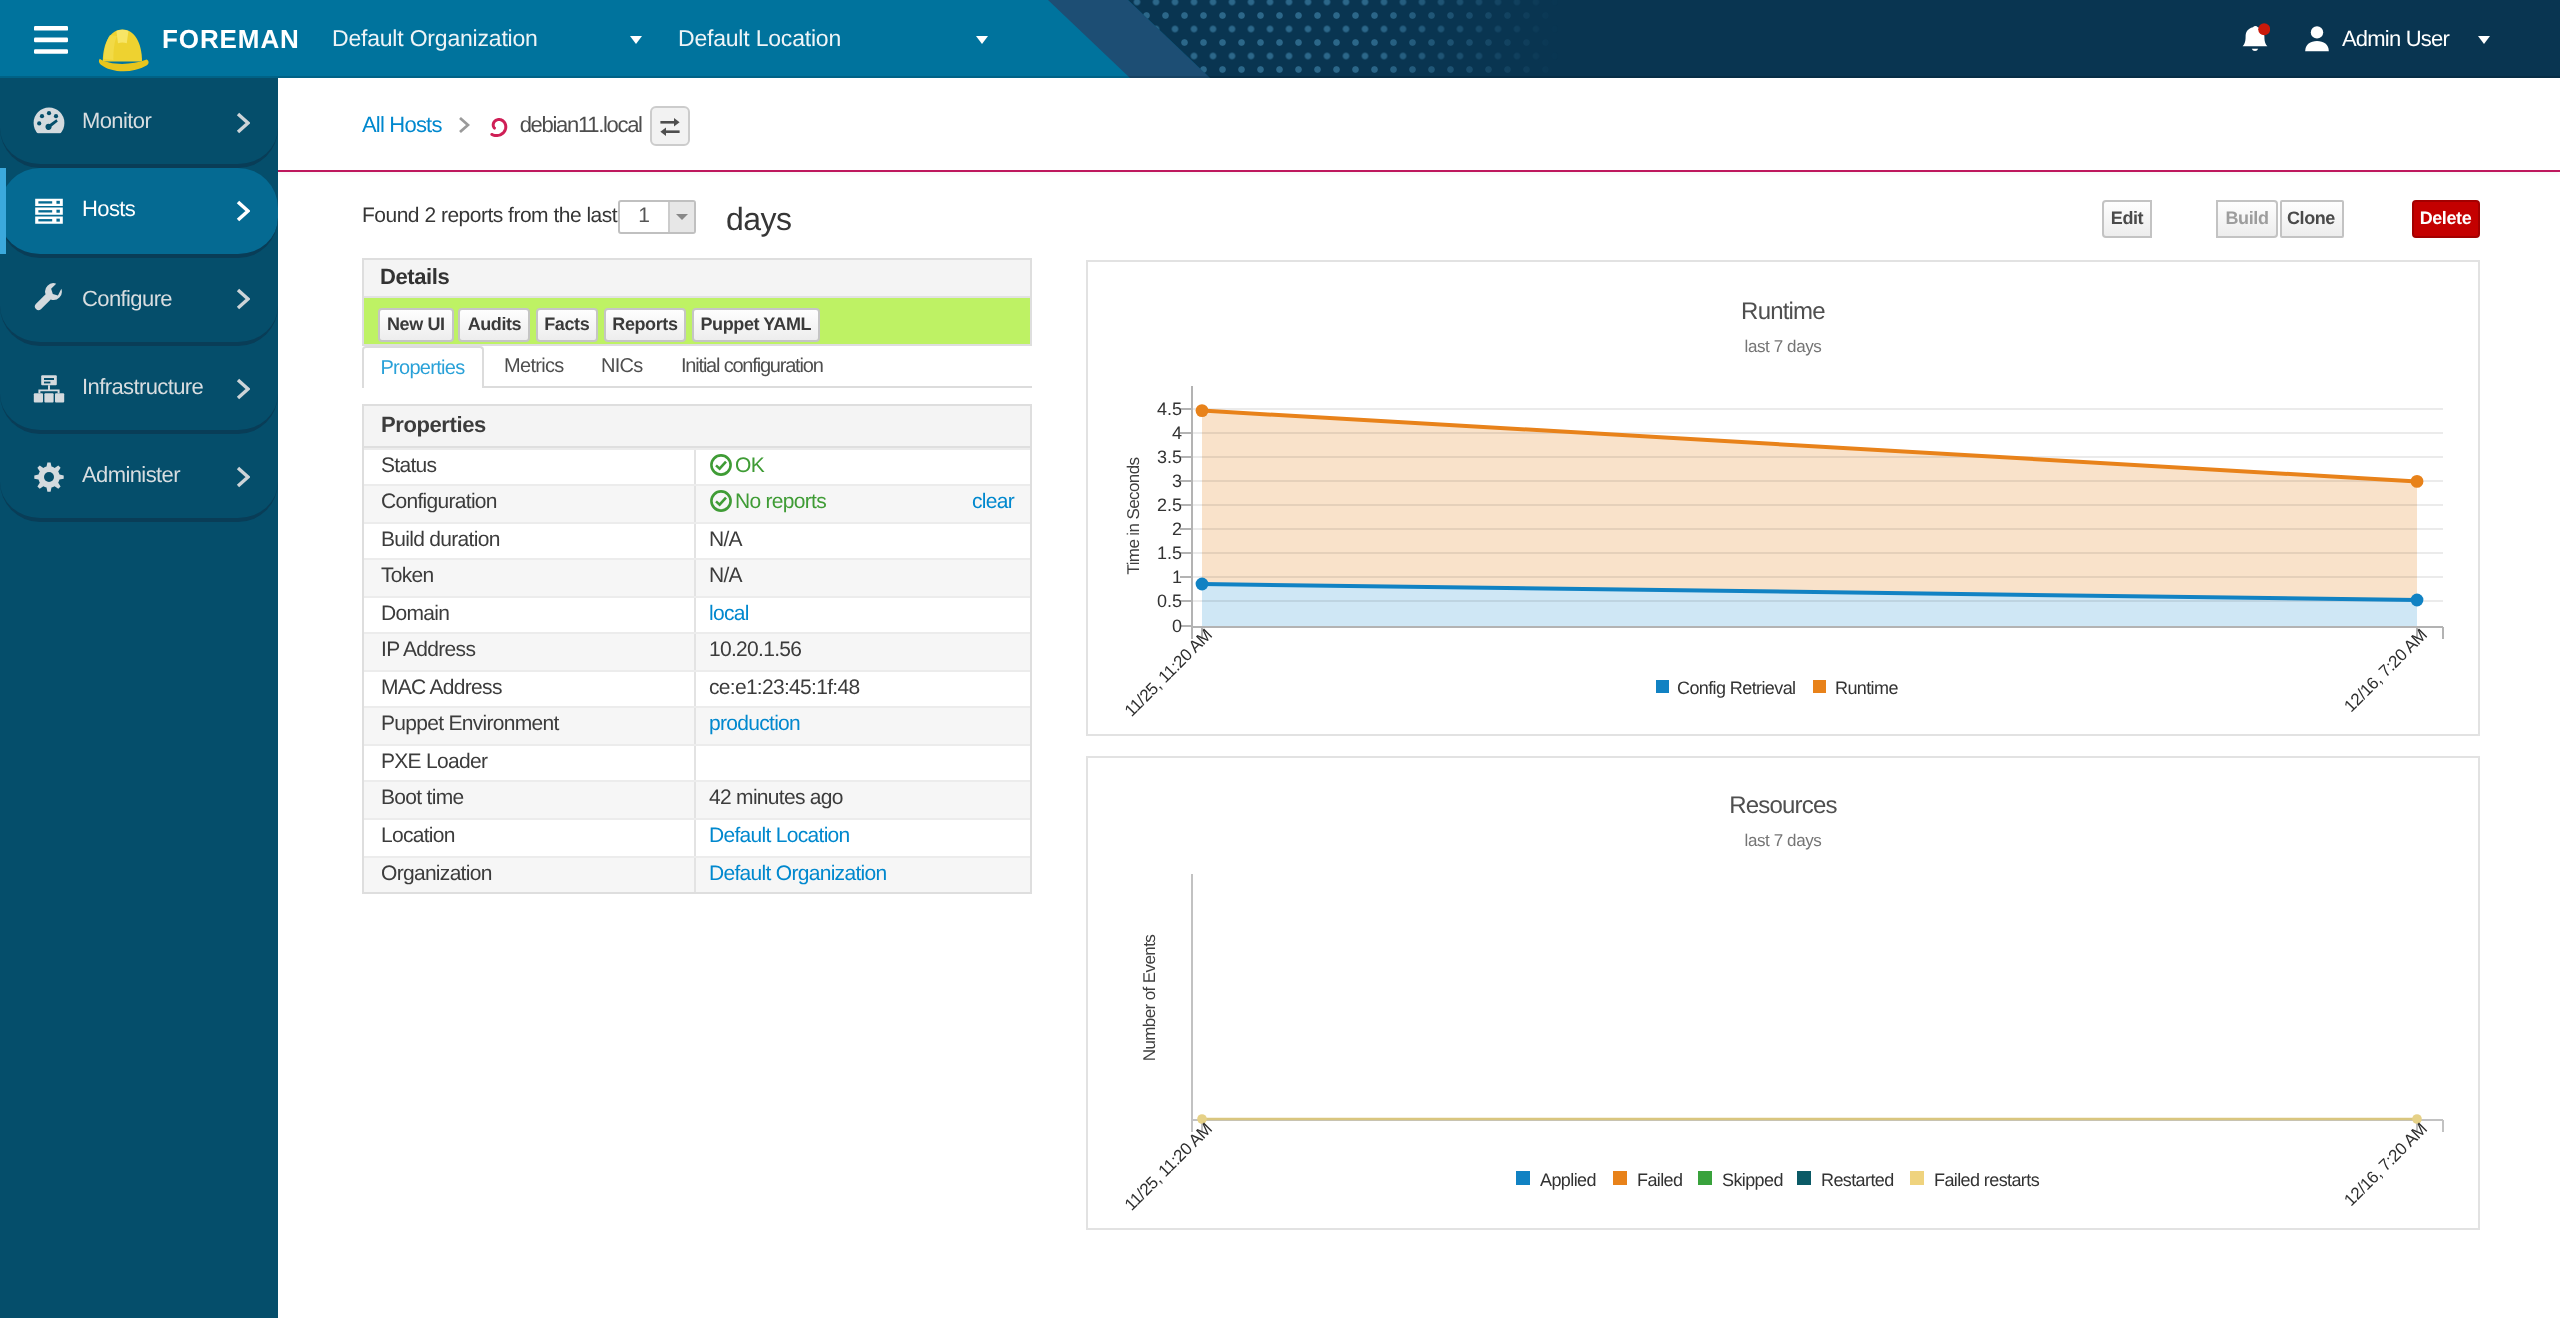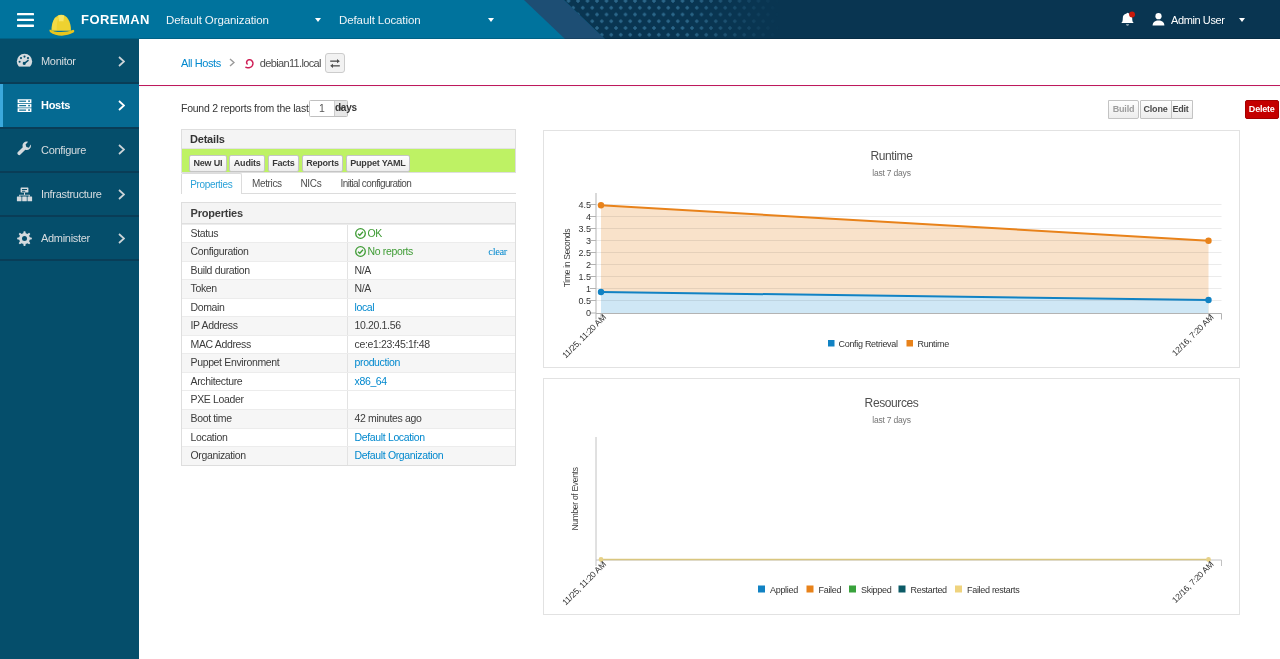--- a/index.html
+++ b/index.html
@@ -34,55 +34,55 @@
 .caret { position:absolute; top:17.5px; width:0; height:0;
   border-left:3.8px solid transparent; border-right:3.8px solid transparent;
   border-top:4.4px solid #fff; }
 #admin-text { position:absolute; left:1171px; top:0; height:39px; display:flex; align-items:center;
   font-size:11px; color:#fff; letter-spacing:-0.4px; }
 
 
 #sidebar { position:absolute; left:0; top:39px; width:139px; height:620px;
   background:#054e6b; z-index:20; padding-top:1px; }
 .side-item { position:relative; height:44.3px; border-bottom:2px solid #093d57;
-  display:flex; align-items:center; color:#d8dde0; font-size:11px; letter-spacing:-0.3px; }
+  display:flex; align-items:center; color:#d8dde0; font-size:11px; letter-spacing:-0.3px;border-radius:20px; }
 .side-item .icon { position:absolute; left:16px; width:17px; height:17px; }
 .side-item .lbl { position:absolute; left:41px; }
 .side-item .chev { position:absolute; right:14px; }
-.side-item.active { background:#056a92; color:#fff; font-weight:bold; }
+.side-item.active { background:#056a92; color:#fff; font-weight:normal; }
 .side-item.active::before { content:""; position:absolute; left:0; top:0; bottom:0;
   width:3px; background:#3ba9dc; }
 
 
 #crumbbar { position:absolute; left:139px; top:39px; width:1141px; height:47px;
   background:#fff; border-bottom:1px solid #be185d; box-shadow:0 1px 2px rgba(0,0,0,.04); }
 #crumb { position:absolute; left:42px; top:0; height:47px; display:flex; align-items:center;
   font-size:11px; letter-spacing:-0.4px; color:#4d4d4d; }
 #crumb a { color:#0088ce; text-decoration:none; }
 
 
 #found { position:absolute; left:181px; top:102px; font-size:10.5px; letter-spacing:-0.25px; color:#363636; }
 #daysel { position:absolute; left:308.5px; top:100px; width:39.5px; height:17px;
   border:1px solid #c0c0c0; border-radius:1.5px; background:#fff; }
 #daysel .num { position:absolute; left:0; top:0; width:25px; height:15px; text-align:center;
   font-size:10.5px; color:#555; line-height:15.5px; }
 #daysel .dd { position:absolute; right:0; top:0; width:13.5px; height:15px; background:#e7e7e7;
   border-left:1px solid #ccc; }
 #daysel .dd::after { content:""; position:absolute; left:3.5px; top:6px; width:0; height:0;
   border-left:3px solid transparent; border-right:3px solid transparent; border-top:3.5px solid #888; }
-#daysword { position:absolute; left:335px; top:102px; font-size:10px; letter-spacing:-0.25px; color:#363636;font-weight:bold; }
+#daysword { position:absolute; left:363px; top:102px; font-size:16px; letter-spacing:-0.25px; color:#363636; }
 
 .btn { position:absolute; top:100px; height:18.5px; border:1px solid #c3c3c3;
   background:linear-gradient(#fefefe,#ededed); color:#4a4a4a; font-weight:bold;
   font-size:9px; letter-spacing:-0.2px; text-align:center; line-height:17px; border-radius:1px; }
-#btn-edit { left:1168px; width:25px; border-radius:2px 0 0 2px; }
+#btn-edit { left:1051px; width:25px; border-radius:2px 0 0 2px; }
 #btn-clone { left:1139.5px; width:32px; }
 #btn-build { left:1108px; width:31px; color:#9d9d9d; border-radius:0 2px 2px 0; }
 #btn-delete { left:1205.5px; width:34.5px; background:#c40000; border-color:#a30000;
-  color:#fff; border-radius:2px;margin-left:39px; }
+  color:#fff; border-radius:2px; }
 
 
 #details { position:absolute; left:181px; top:129px; width:335px; background:#bef264;
   border:1px solid #dedede; }
 #details .hd { height:19px; background:#f4f4f4; border-bottom:1px solid #e2e2e2;
   font-size:11px; font-weight:bold; color:#333; padding-left:8px; line-height:19px; letter-spacing:-0.2px; }
 #details .body { height:22.5px; padding:3px 0 0 7px; white-space:nowrap; }
 .sbtn { display:inline-block; height:17px; padding:0 3.5px; margin-right:2.5px;
   border:1px solid #c5c5c5; border-radius:2px; background:linear-gradient(#fefefe,#ededed);
   font-size:9px; font-weight:bold; letter-spacing:-0.2px; color:#3a3a3a; line-height:15.5px; }
@@ -97,21 +97,21 @@
   border:1px solid #dedede; font-size:10.5px; letter-spacing:-0.35px; color:#3c3c3c; }
 #props .hd { height:20.5px; background:#f4f4f4; border-bottom:1px solid #dfdfdf;
   font-size:11px; font-weight:bold; letter-spacing:-0.2px; padding-left:8.5px; line-height:20px; }
 .prow { display:flex; height:18.55px; border-top:1px solid #ececec; }
 .prow:first-of-type { border-top:none; }
 .prow.odd { background:#f6f6f6; }
 .prow .k { width:164.5px; padding-left:8.5px; line-height:17.2px; }
 .prow .v { flex:1; border-left:1px solid #e3e3e3; padding-left:7px; padding-right:8px; line-height:17.2px; }
 #props a { color:#0088ce; text-decoration:none; }
 .grn { color:#3f9c35; }
-.clr { float:right;font-family:Liberation Serif, serif; }
+.clr { float:right; }
 .gicon { display:inline-block; vertical-align:-2px; margin-right:2px; }
 
 
 #card1 { position:absolute; left:543px; top:129.5px; }
 #card2 { position:absolute; left:543px; top:377.5px; }
 </style>
 </head>
 <body>
 <div id="app">
 
@@ -313,24 +313,20 @@
         <div class="k">IP Address</div>
         <div class="v">10.20.1.56</div>
       </div>
   <div class="prow">
         <div class="k">MAC Address</div>
         <div class="v">ce:e1:23:45:1f:48</div>
       </div>
   <div class="prow odd">
         <div class="k">Puppet Environment</div>
         <div class="v"><a href="#">production</a></div>
-      </div>
-  <div class="prow">
-        <div class="k">Architecture</div>
-        <div class="v"><a href="#">x86_64</a></div>
       </div>
   <div class="prow">
         <div class="k">PXE Loader</div>
         <div class="v"></div>
       </div>
   <div class="prow odd">
         <div class="k">Boot time</div>
         <div class="v">42 minutes ago</div>
       </div>
   <div class="prow">

